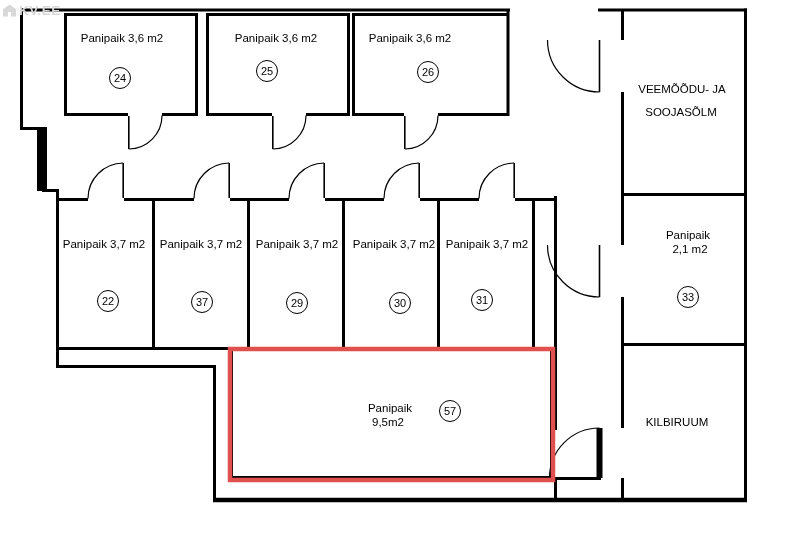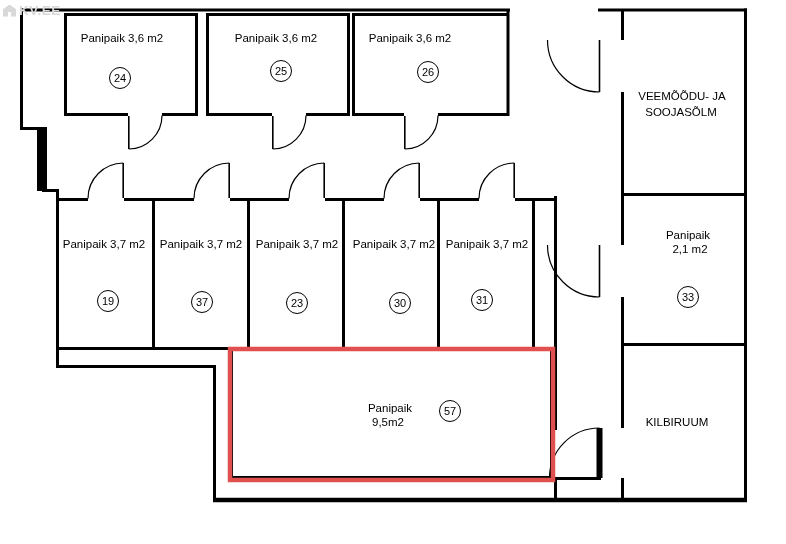--- a/index.html
+++ b/index.html
@@ -127,45 +127,45 @@
 
   <div class="wm">
     <span class="wm-glyph"></span>
     <span>KV.EE</span>
   </div>
 
   <div class="txt" style="left:122px;top:39px">Panipaik 3,6 m2</div>
   <div class="badge" style="left:120px;top:78px">24</div>
 
   <div class="txt" style="left:276px;top:39px">Panipaik 3,6 m2</div>
-  <div class="badge" style="left:281px;top:71px">25</div>
+  <div class="badge" style="left:267px;top:71px">25</div>
 
   <div class="txt" style="left:410px;top:39px">Panipaik 3,6 m2</div>
   <div class="badge" style="left:428px;top:72px">26</div>
 
   <div class="txt" style="left:104px;top:245px">Panipaik 3,7 m2</div>
-  <div class="badge" style="left:108px;top:301px">19</div>
+  <div class="badge" style="left:108px;top:301px">22</div>
 
   <div class="txt" style="left:201px;top:245px">Panipaik 3,7 m2</div>
   <div class="badge" style="left:202px;top:302px">37</div>
 
   <div class="txt" style="left:297px;top:245px">Panipaik 3,7 m2</div>
-  <div class="badge" style="left:297px;top:303px">23</div>
+  <div class="badge" style="left:297px;top:303px">29</div>
 
   <div class="txt" style="left:394px;top:245px">Panipaik 3,7 m2</div>
   <div class="badge" style="left:400px;top:303px">30</div>
 
   <div class="txt" style="left:487px;top:245px">Panipaik 3,7 m2</div>
   <div class="badge" style="left:482px;top:300px">31</div>
 
   <div class="txt" style="left:390px;top:409px">Panipaik</div>
   <div class="txt" style="left:388px;top:423px">9,5m2</div>
   <div class="badge" style="left:450px;top:411px">57</div>
 
-  <div class="txt" style="left:682px;top:97px">VEEMÕÕDU- JA</div>
+  <div class="txt" style="left:682px;top:90px">VEEMÕÕDU- JA</div>
   <div class="txt" style="left:681px;top:113px">SOOJASÕLM</div>
 
   <div class="txt" style="left:688px;top:236px">Panipaik</div>
   <div class="txt" style="left:690px;top:250px">2,1 m2</div>
   <div class="badge" style="left:688px;top:297px">33</div>
 
   <div class="txt" style="left:677px;top:423px">KILBIRUUM</div>
 
 </div>
 

